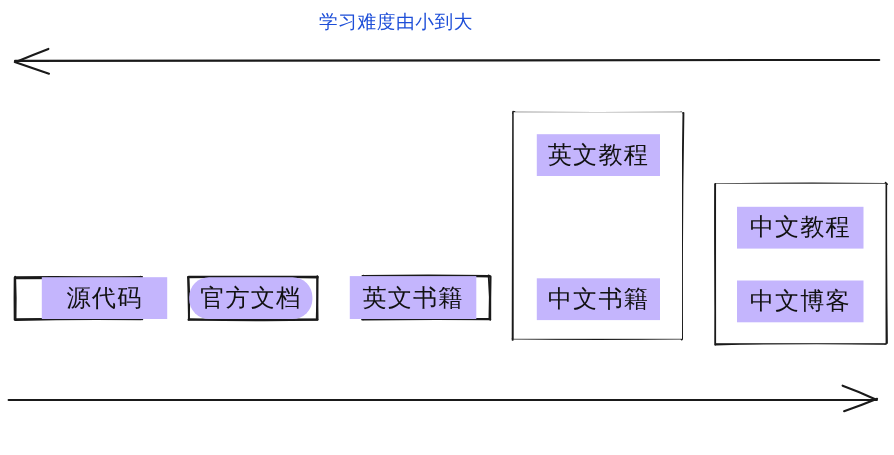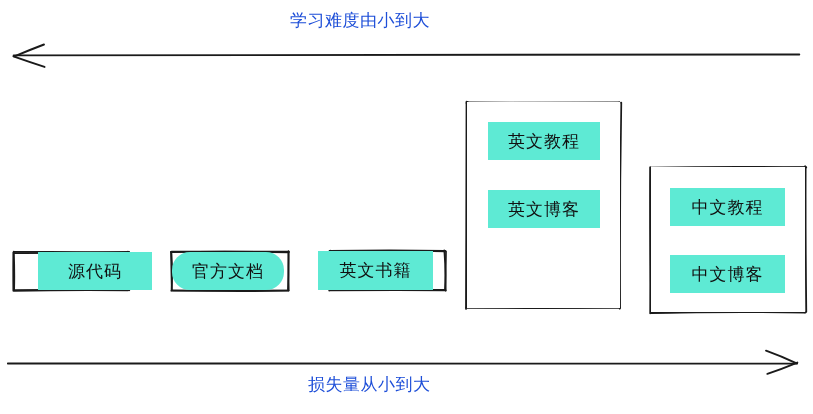--- a/index.html
+++ b/index.html
@@ -33,53 +33,52 @@
     width: 813px;
     height: 414px;
     pointer-events: none;
   }
 
   .node {
     position: absolute;
     display: flex;
     align-items: center;
     justify-content: center;
-    font-size: 17px;
+    font-size: 22px;
     color: #111111;
     letter-spacing: 1px;
     white-space: nowrap;
     box-sizing: border-box;
-    background: #5eead4;
+    background: #c4b5fd;
     z-index: 3;
     font-family: Liberation Mono, monospace;
   }
   .group-box {
     position: absolute;
     box-sizing: border-box;
     background: #ffffff;
     z-index: 2;
   }
 </style>
 </head>
 <body>
 
 <div id="canvas">
 
   <div class="axis-label" id="top-label">学习难度由小到大</div>
 
-  <div class="axis-label" id="bottom-label">损失量从小到大</div>
 
   <div class="group-box" id="group-0" style="left: 467px; top: 102px; width: 153px; height: 206px;"></div>
   <div class="group-box" id="group-1" style="left: 651px; top: 167px; width: 154px; height: 145px;"></div>
 
   <div class="node" id="node-0" style="left: 14px; top: 252px; width: 114px; height: 38px; margin-left: 24px;">源代码</div>
   <div class="node" id="node-1" style="left: 172px; top: 252px; width: 112px; height: 38px; border-radius: 18px;">官方文档</div>
   <div class="node" id="node-2" style="left: 318px; top: 251px; width: 115px; height: 39px;">英文书籍</div>
   <div class="node" id="node-3" style="left: 488px; top: 122px; width: 112px; height: 38px;">英文教程</div>
-  <div class="node" id="node-4" style="left: 488px; top: 190px; width: 112px; height: 38px;">英文博客</div>
+  <div class="node" id="node-5" style="left: 488px; top: 253px; width: 112px; height: 38px;">中文书籍</div>
   <div class="node" id="node-6" style="left: 670px; top: 188px; width: 115px; height: 38px;">中文教程</div>
   <div class="node" id="node-7" style="left: 670px; top: 255px; width: 115px; height: 38px;">中文博客</div>
 
   <svg class="overlay" id="sketch-layer" viewBox="0 0 813 414" xmlns="http://www.w3.org/2000/svg">
       <path d="M 13.644214680697768 55.37188361580483 Q 406.9951152950525 55.258633255492896 799.3060927068815 54.49341703006066" stroke="#1a1a1a" stroke-width="1.9" fill="none" stroke-linecap="round"></path>
       <path d="M 14.395428960584104 56.36806190159638 Q 29.401730285119264 50.027760496223344 43.99420035156422 44.49763306848239" stroke="#1a1a1a" stroke-width="1.9" fill="none" stroke-linecap="round"></path>
       <path d="M 13.42482570820488 56.40939537425991 Q 28.78680185507983 61.782749104639514 44.55278562493622 66.96979261242319" stroke="#1a1a1a" stroke-width="1.9" fill="none" stroke-linecap="round"></path>
       <path d="M 7.835564881376922 363.5646690832917 Q 401.9375227848068 362.58551646443084 797.1363612201997 363.5905479257461" stroke="#1a1a1a" stroke-width="1.9" fill="none" stroke-linecap="round"></path>
       <path d="M 796.6512392419111 363.3565877167834 Q 781.6499112468213 356.2430375493597 766.0067245295085 350.6049257838959" stroke="#1a1a1a" stroke-width="1.9" fill="none" stroke-linecap="round"></path>
       <path d="M 797.36557875067 362.52740455463993 Q 781.6684070683084 369.00029846192336 767.343757696813 373.85773325871213" stroke="#1a1a1a" stroke-width="1.9" fill="none" stroke-linecap="round"></path>

